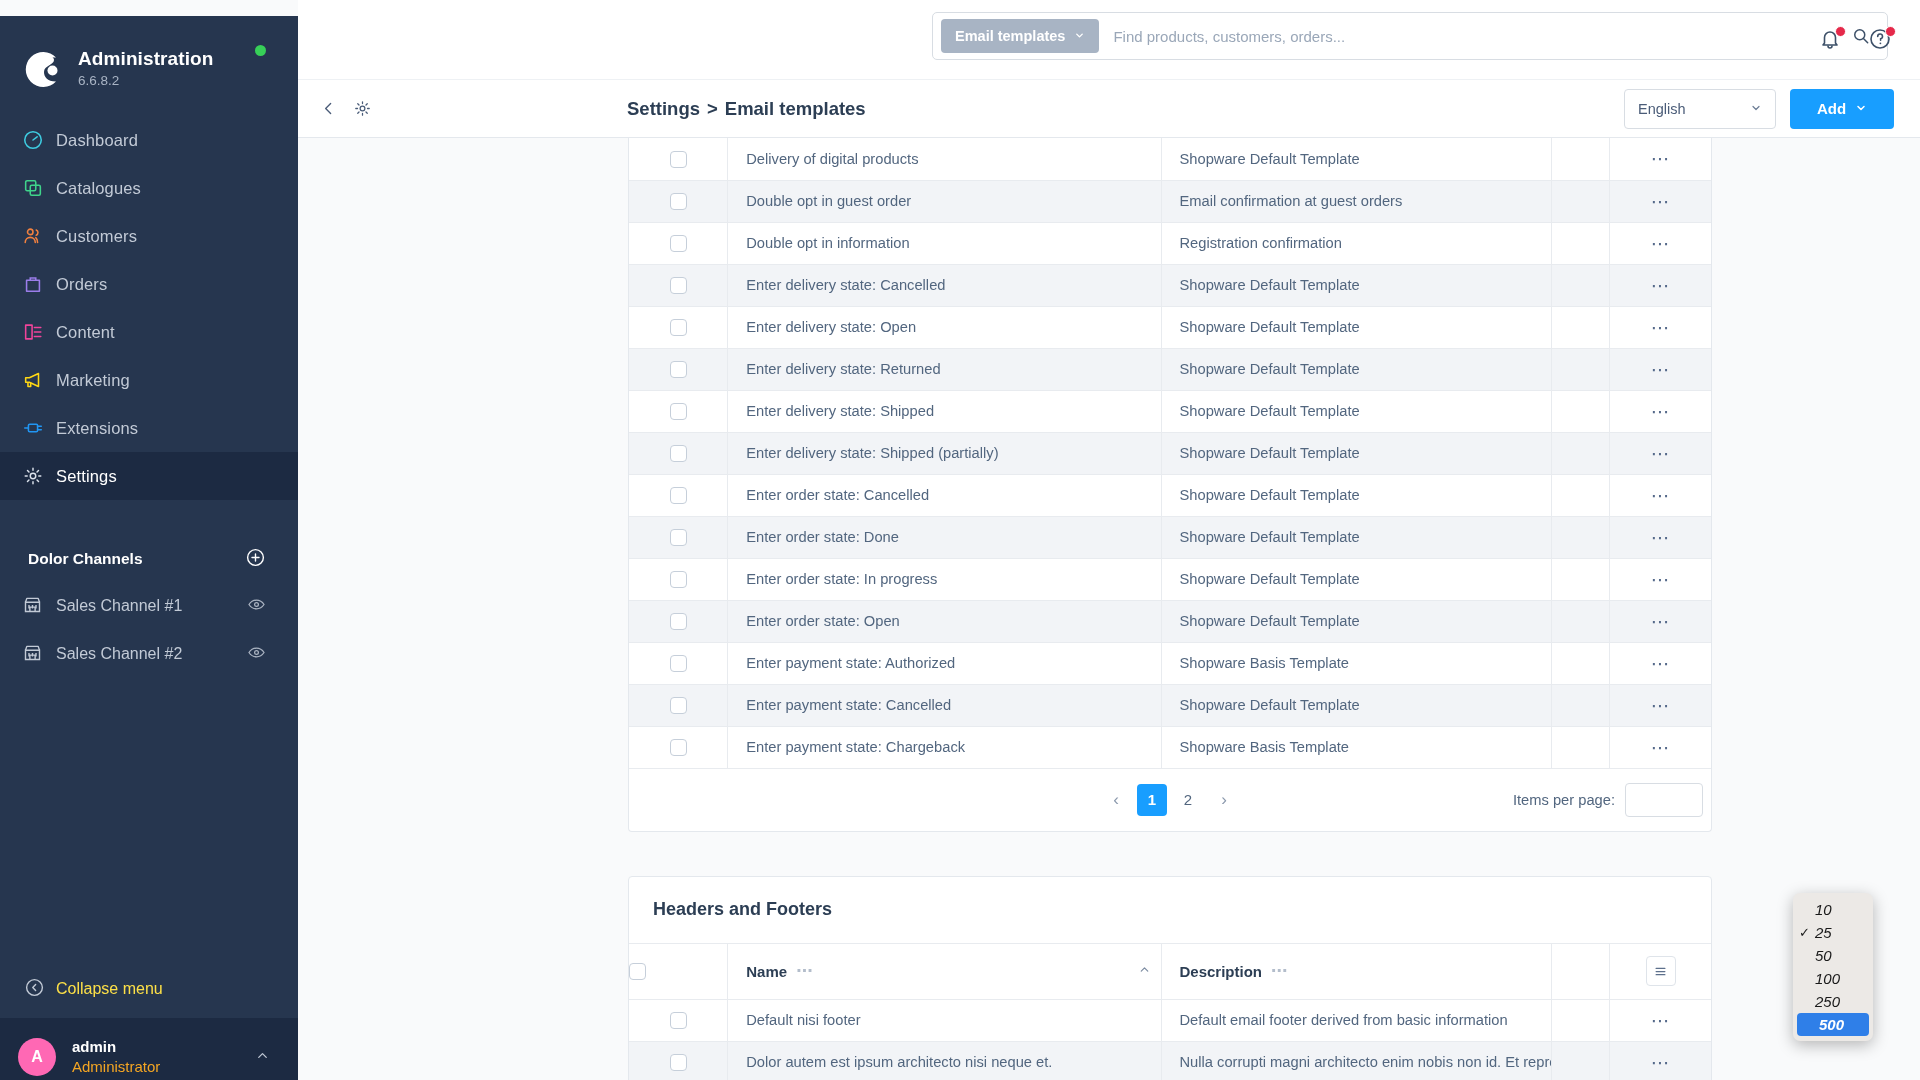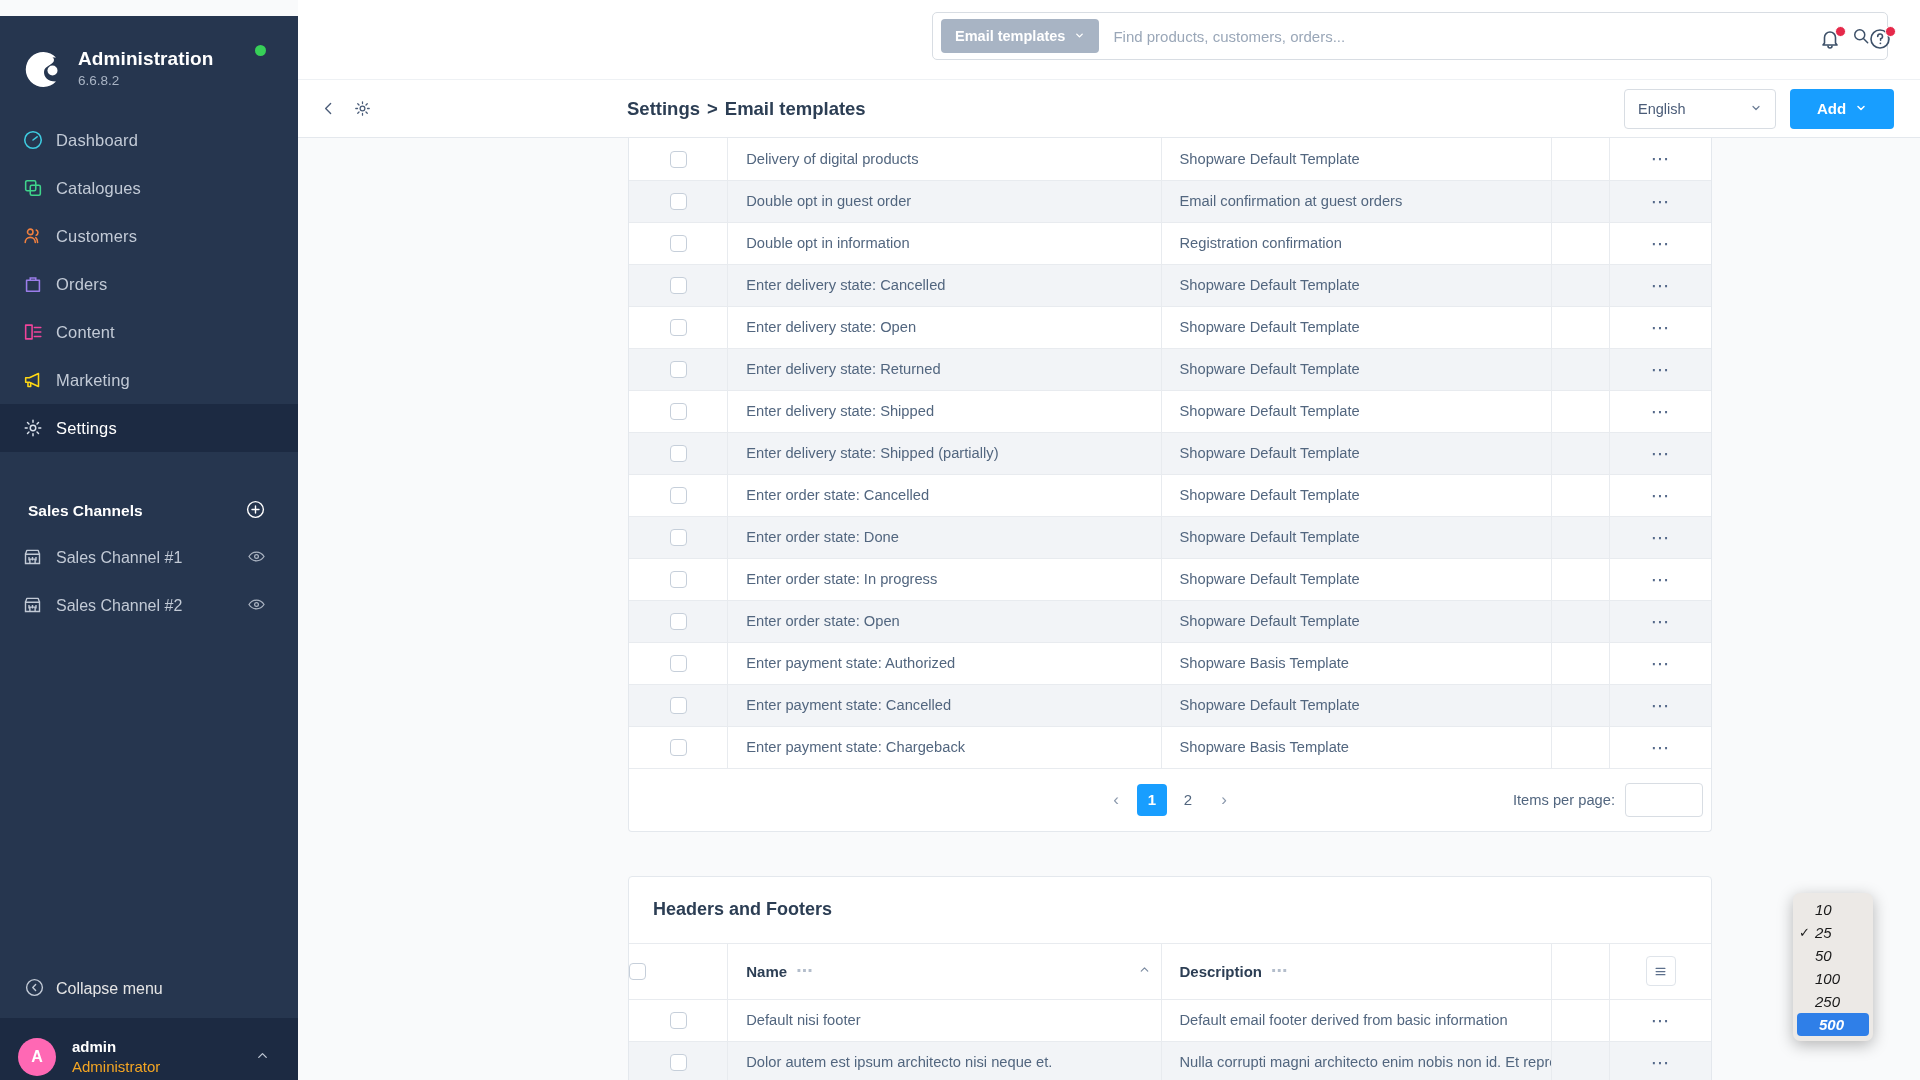--- a/index.html
+++ b/index.html
@@ -66,21 +66,21 @@
   .sb-channel .ic { width: 34px; flex: 0 0 34px; }
   .sb-channel .lbl { color: #c2cad6; font-size: 16px; flex: 1; }
   .sb-channel .eye { opacity: .85; }
 
   .sb-spacer { flex: 1; }
   .sb-collapse {
     display: flex; align-items: center;
     height: 58px; padding-left: 24px; cursor: pointer;
   }
   .sb-collapse .ic { width: 32px; flex: 0 0 32px; }
-  .sb-collapse .lbl { color: #e5e5e5; font-size: 16px; }
+  .sb-collapse .lbl { color: #fde047; font-size: 16px; }
 
   .sb-user {
     background: #1c2a42;
     height: 78px;
     display: flex; align-items: center;
     padding: 0 28px 0 18px;
     cursor: pointer;
   }
   .avatar {
     width: 38px; height: 38px; border-radius: 50%;
@@ -389,34 +389,43 @@
     <div class="sb-item">
       <span class="ic">
         <svg width="22" height="22" viewBox="0 0 24 24" fill="none" stroke="#ffd814" stroke-width="1.7">
           <path d="M4 9.5h4L18 5v14L8 14.5H4z" stroke-linejoin="round"></path>
             <path d="M6.5 14.5V19h3v-4" stroke-linejoin="round"></path>
         </svg>
       </span>
       <span class="lbl">Marketing</span>
     </div>
 
+    <div class="sb-item">
+      <span class="ic">
+        <svg width="22" height="22" viewBox="0 0 24 24" fill="none" stroke="#2196f3" stroke-width="1.7">
+          <rect x="7" y="8" width="10" height="8" rx="1.4"></rect>
+            <path d="M3 12h4M17 10h4M17 14h4" stroke-linecap="round"></path>
+        </svg>
+      </span>
+      <span class="lbl">Extensions</span>
+    </div>
 
     <div class="sb-item active">
       <span class="ic">
         <svg width="22" height="22" viewBox="0 0 24 24" fill="none" stroke="#dbe2ec" stroke-width="1.6">
           <circle cx="12" cy="12" r="3"></circle>
           <path d="M12 3.5v2.2M12 18.3v2.2M20.5 12h-2.2M5.7 12H3.5M18 6l-1.6 1.6M7.6 16.4L6 18M18 18l-1.6-1.6M7.6 7.6L6 6" stroke-linecap="round"></path>
         </svg>
       </span>
       <span class="lbl">Settings</span>
     </div>
   </div>
 
   <div class="sb-section">
-    <span class="sb-section-title">Sales Channels</span>
+    <span class="sb-section-title">Dolor Channels</span>
     <span class="sb-plus">
       <svg width="21" height="21" viewBox="0 0 24 24" fill="none" stroke="#ffffff" stroke-width="1.6">
         <circle cx="12" cy="12" r="9"></circle>
           <path d="M12 8v8M8 12h8" stroke-linecap="round"></path>
       </svg>
     </span>
   </div>
 
   <div class="sb-channel">
     <span class="ic">

